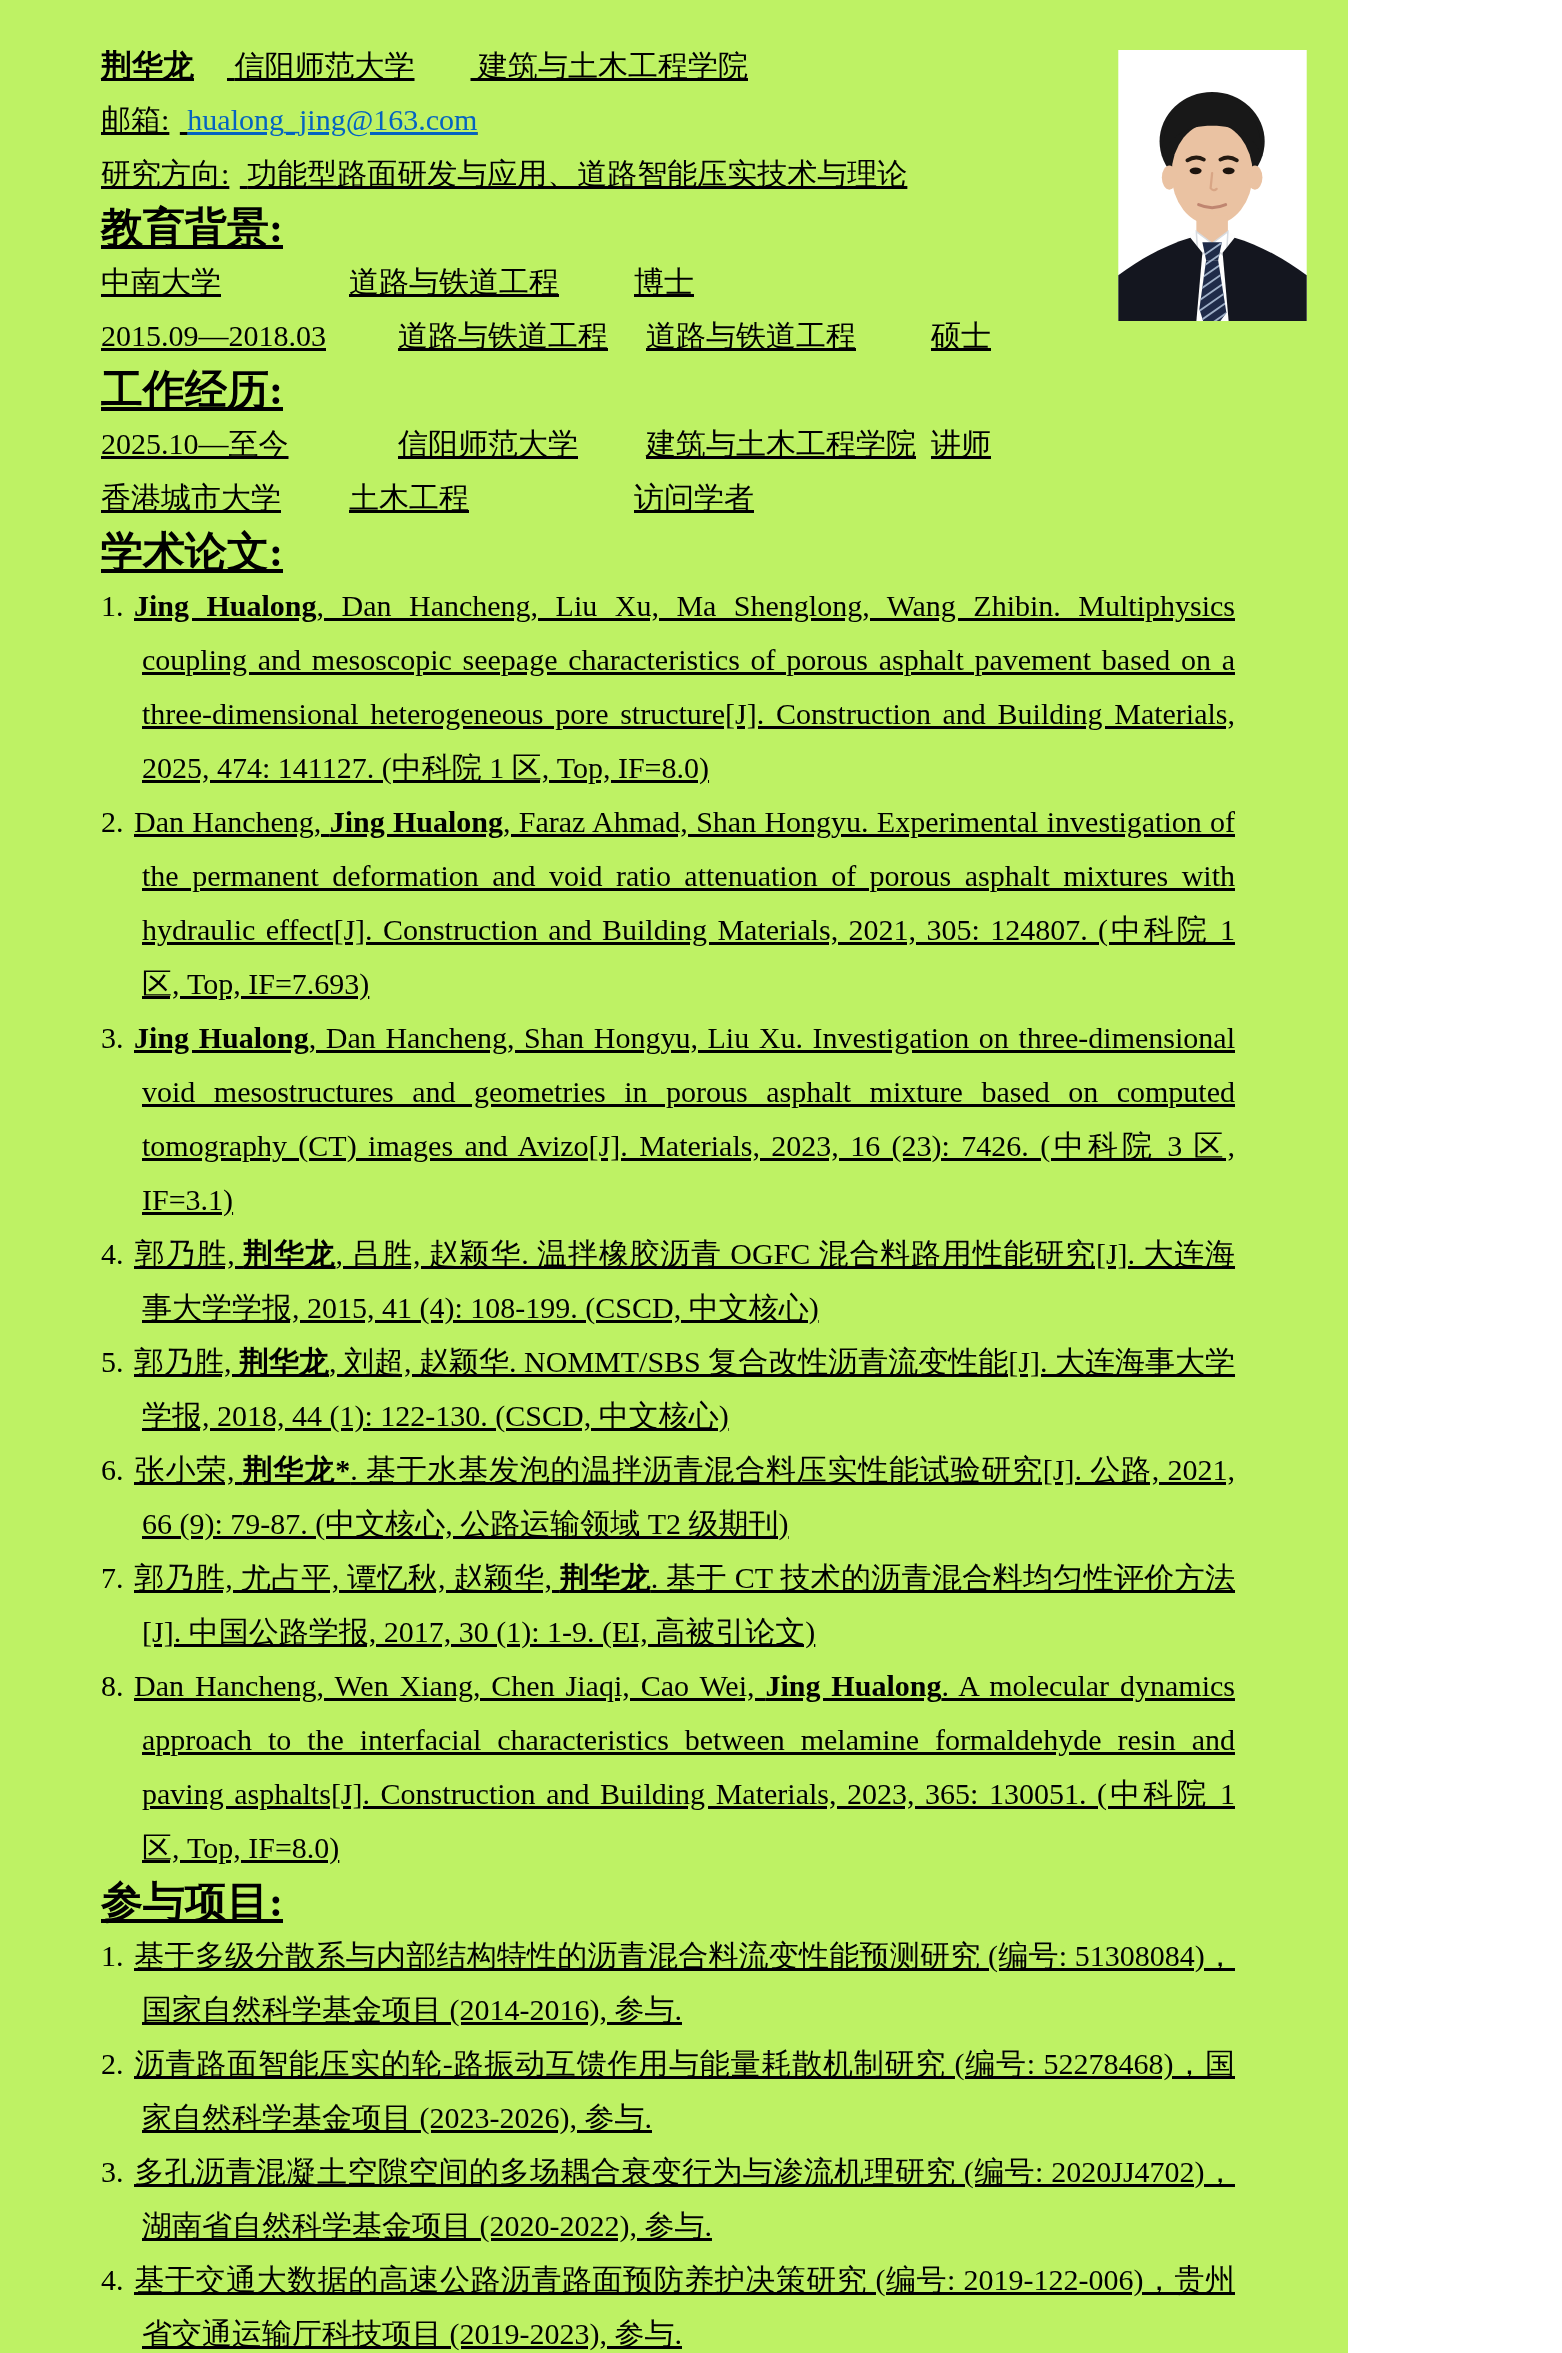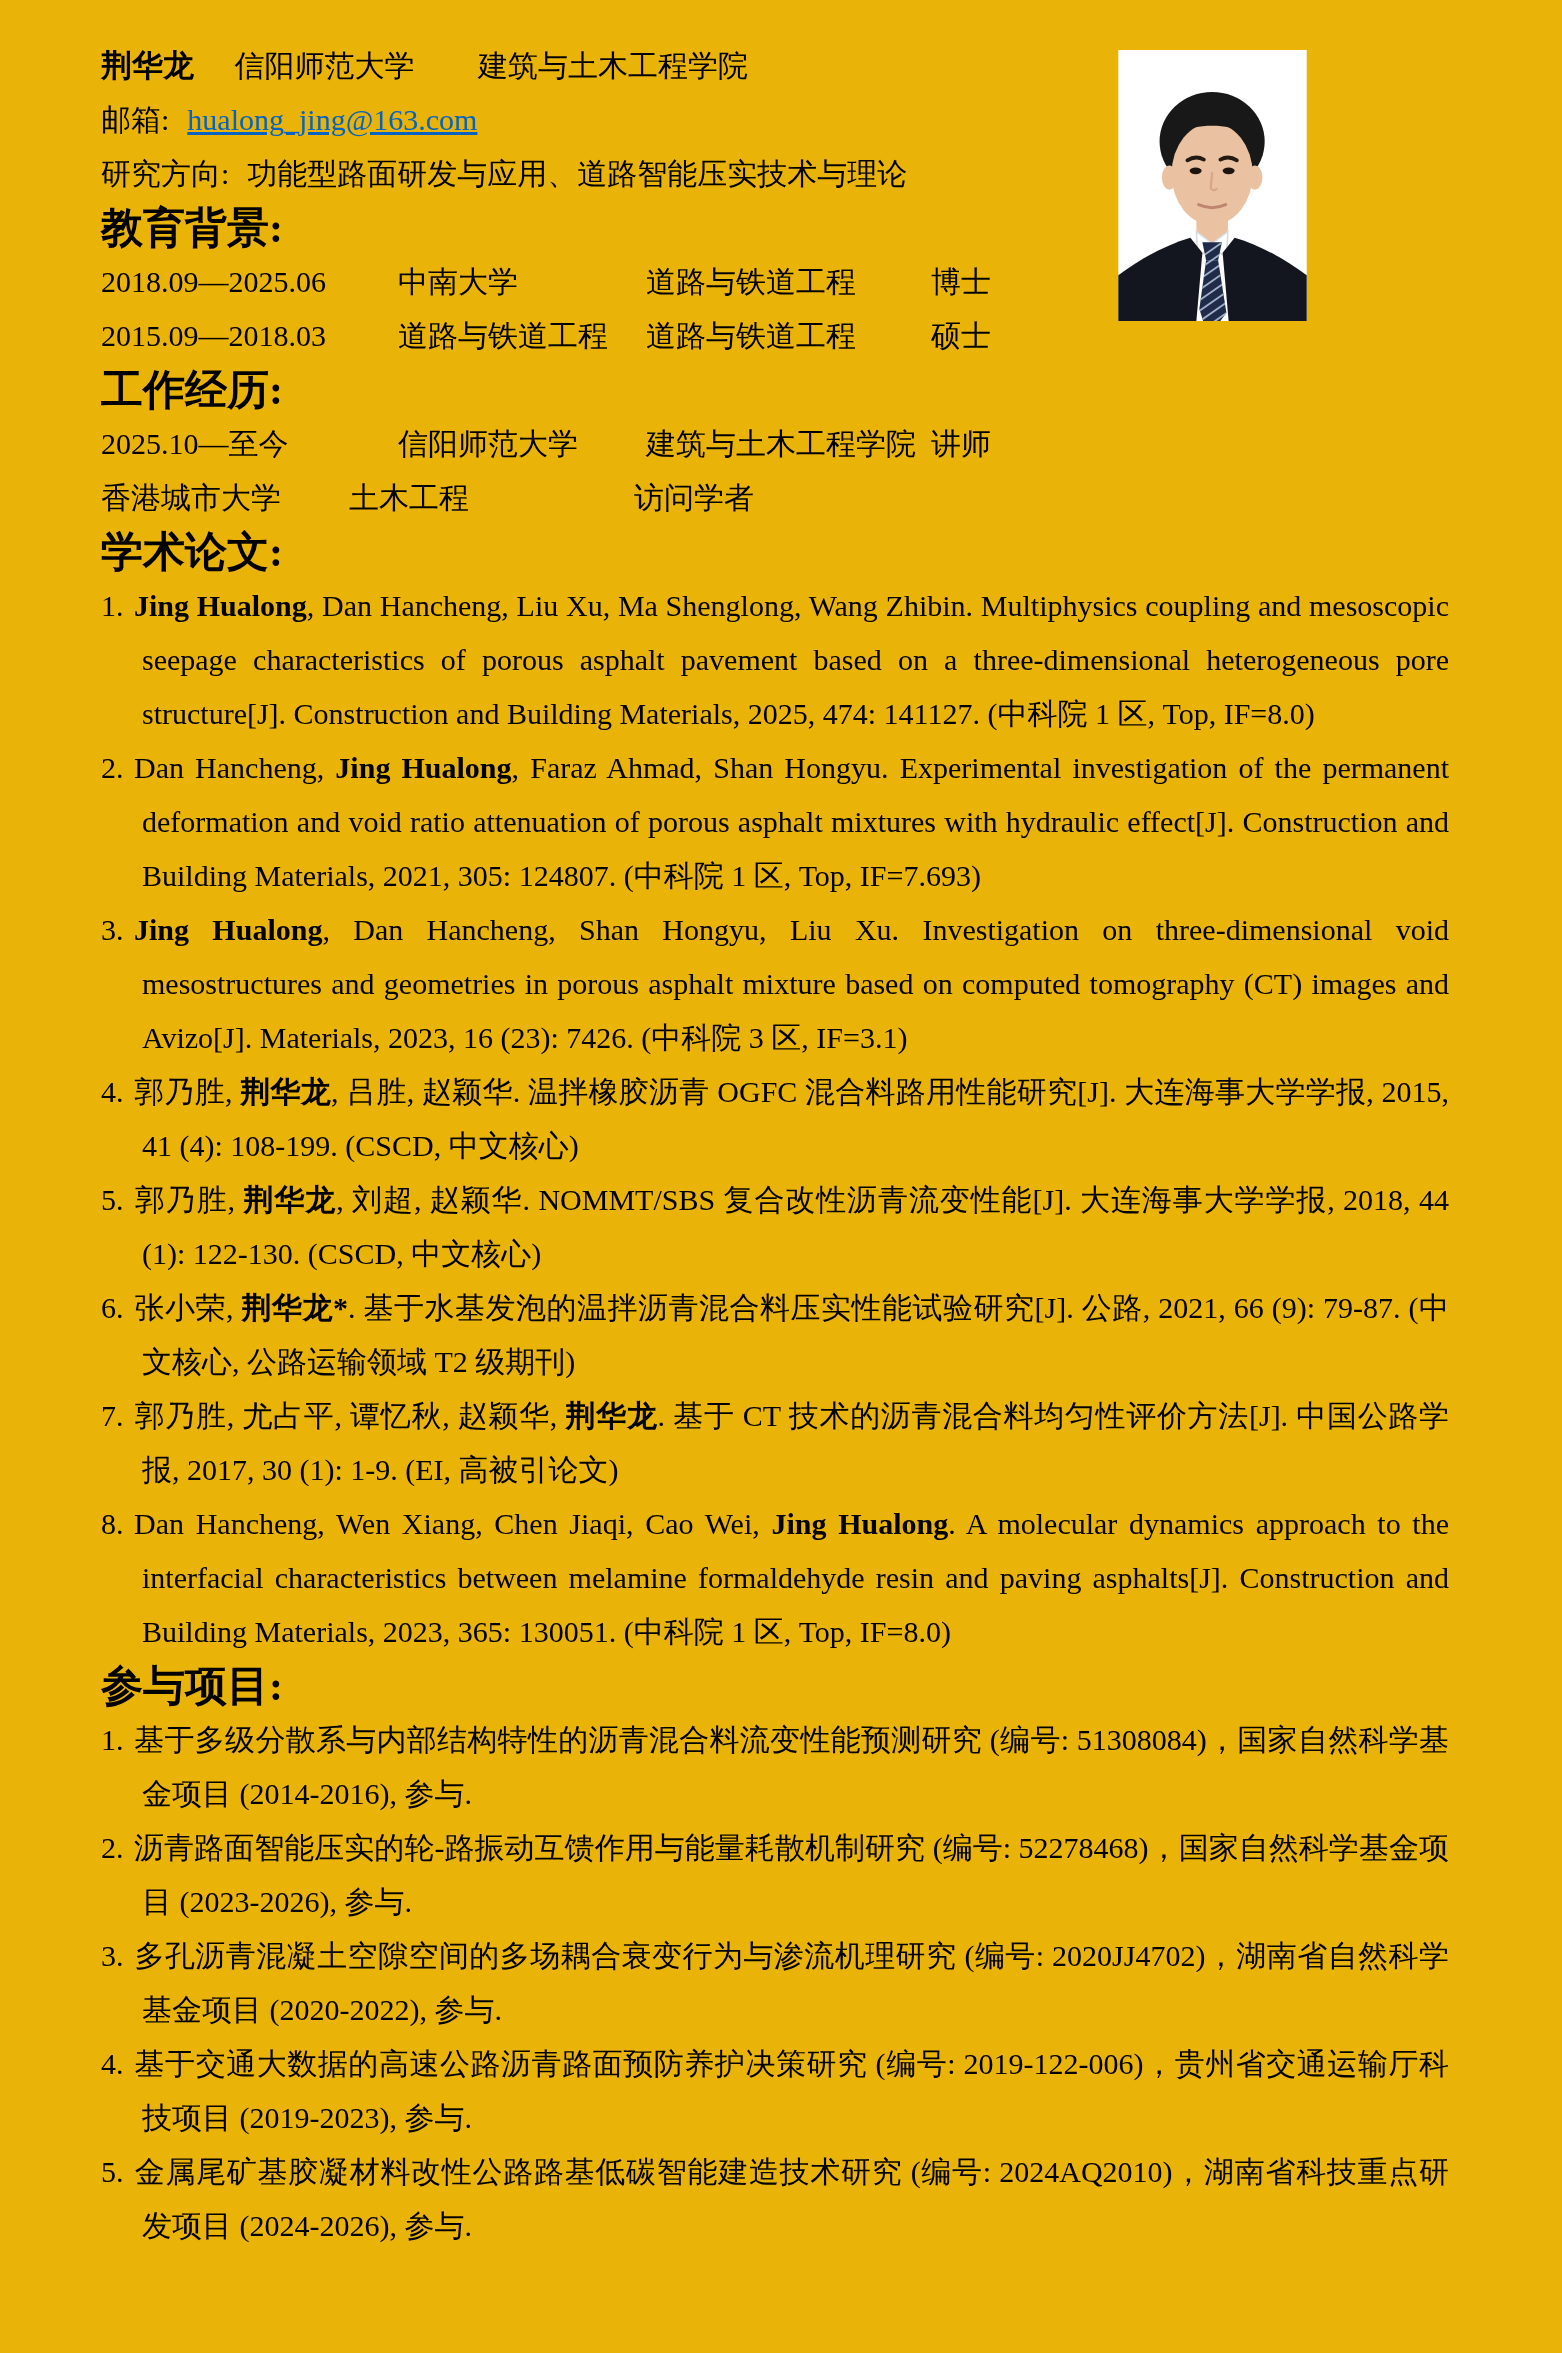--- a/index.html
+++ b/index.html
@@ -1,26 +1,27 @@
 <!DOCTYPE html>
 <html style="font-size:12px"><head>
 <meta charset="utf-8">
 <style>
   html,body{margin:0;padding:0;background:#ffffff;}
   .page{
     position:relative;
-    width:1562px;height:2354px;
+    width:1348px;height:2354px;
     box-sizing:border-box;
     padding:39px 113px 0 101px;
-    background:#eab308;
+    background:#bef264;
     color:#000;
     font-family:"Liberation Serif","DejaVu Serif",serif;
     font-size:30px;
     line-height:54px;
     overflow:hidden;
+    text-decoration:underline;
   }
   .line{white-space:nowrap;}
   .heading{font-weight:bold;font-size:42px;}
   .name{font-weight:bold;font-size:31px;margin-right:33px;}
   .univ{margin-right:56px;}
   .label{margin-right:10.5px;}
   a.email{color:#0563c1;text-decoration:underline;cursor:pointer;}
   .table-row{display:flex;}
   .col{display:block;}
   .c0{width:297px;flex:0 0 297px;}
@@ -58,21 +59,20 @@
   </div>
 
   <div class="line">
     <span class="label">研究方向:</span>
     <span>功能型路面研发与应用、道路智能压实技术与理论</span>
   </div>
 
   <div class="line heading">教育背景:</div>
   <div>
       <div class="table-row">
-        <span class="col c0">2018.09—2025.06</span>
         <span class="col c1">中南大学</span>
         <span class="col c2">道路与铁道工程</span>
         <span class="col c3">博士</span>
       </div>
       <div class="table-row">
         <span class="col c0">2015.09—2018.03</span>
         <span class="col c1">道路与铁道工程</span>
         <span class="col c2">道路与铁道工程</span>
         <span class="col c3">硕士</span>
       </div>

